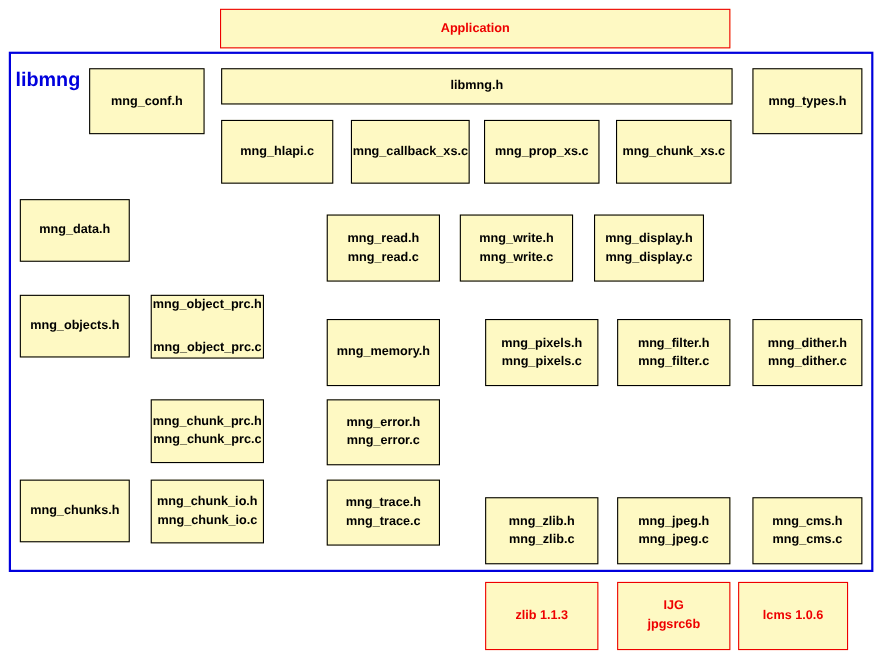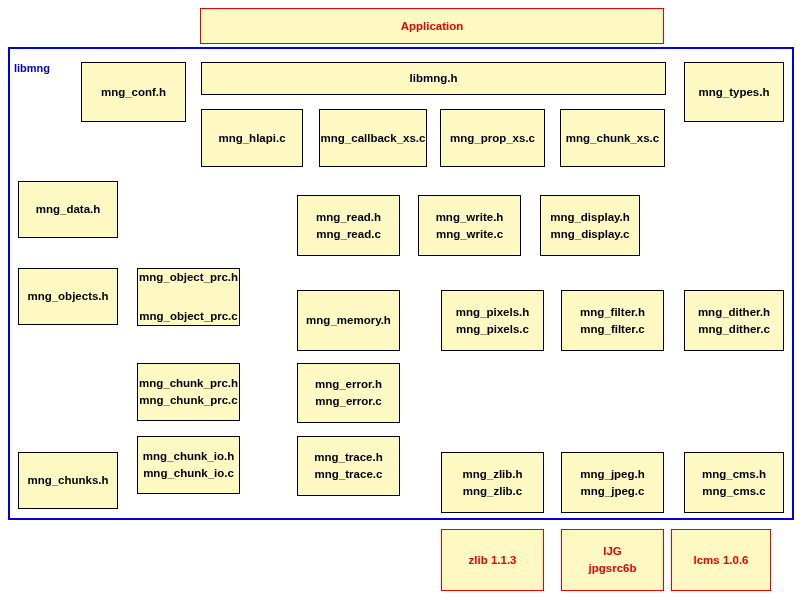--- a/index.html
+++ b/index.html
@@ -43,21 +43,21 @@
     white-space: nowrap;
   }
   .container {
     position: absolute;
     box-sizing: border-box;
     border: 2px solid #0000dd;
     background: transparent;
   }
   .container-label {
     position: absolute;
-    font-size: 11px;
+    font-size: 18px;
     font-weight: bold;
     color: #0000dd;
     font-family: "Liberation Sans", sans-serif;
     white-space: nowrap;
   }
 </style>
 </head>
 <body>
 
 <div id="canvas">
@@ -125,21 +125,21 @@
       <span class="ln">mng_dither.c</span>
     </div>
     <div class="box" style="left: 137px; top: 363px; width: 103px; height: 58px;">
       <span class="ln">mng_chunk_prc.h</span>
       <span class="ln">mng_chunk_prc.c</span>
     </div>
     <div class="box" style="left: 297px; top: 363px; width: 103px; height: 60px;">
       <span class="ln">mng_error.h</span>
       <span class="ln">mng_error.c</span>
     </div>
-    <div class="box" style="left: 18px; top: 436px; width: 100px; height: 57px; margin-top: 16px;">
+    <div class="box" style="left: 18px; top: 436px; width: 100px; height: 57px;">
       <span class="ln">mng_chunks.h</span>
     </div>
     <div class="box" style="left: 137px; top: 436px; width: 103px; height: 58px;">
       <span class="ln">mng_chunk_io.h</span>
       <span class="ln">mng_chunk_io.c</span>
     </div>
     <div class="box" style="left: 297px; top: 436px; width: 103px; height: 60px;">
       <span class="ln">mng_trace.h</span>
       <span class="ln">mng_trace.c</span>
     </div>

